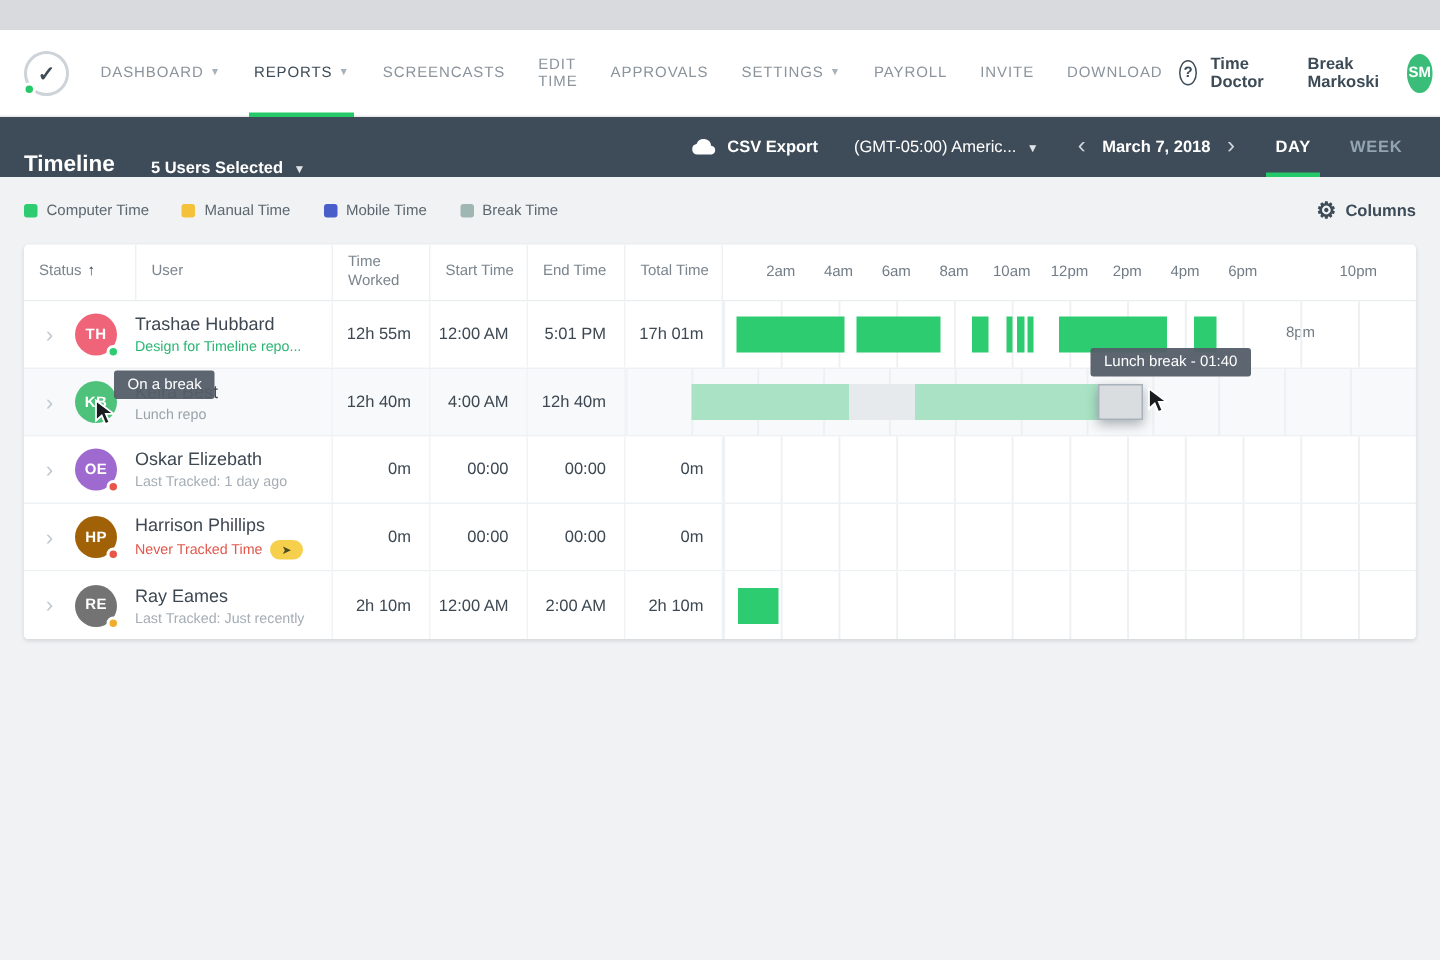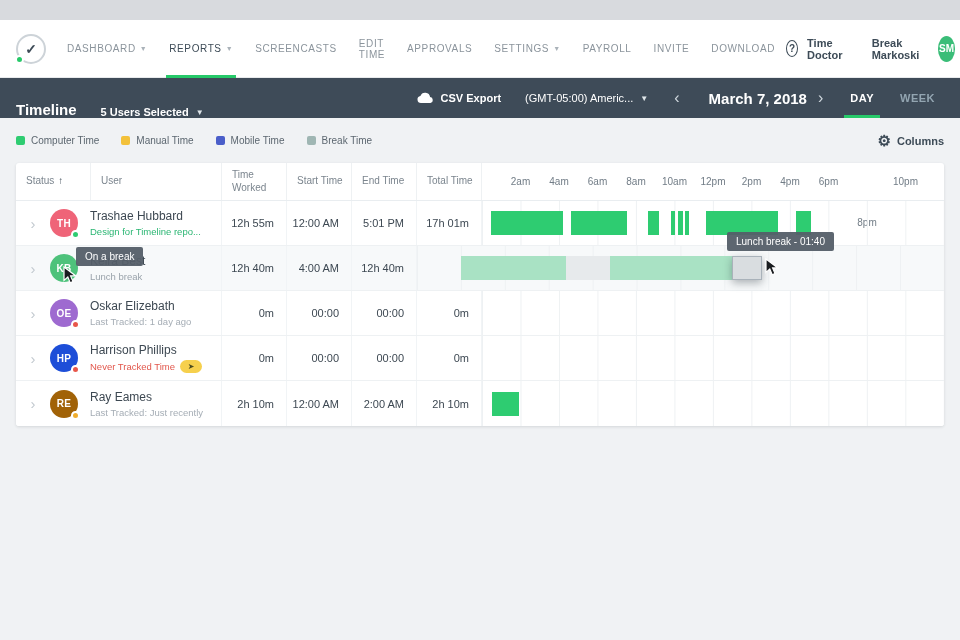--- a/index.html
+++ b/index.html
@@ -59,21 +59,21 @@
     align-items: flex-end; padding: 0 12px 0 16px; color: #fff;
   }
   .sub-title { font-size: 15px; font-weight: 700; margin-right: 24px; }
   .users-selected { font-size: 11px; display: flex; align-items: center; gap: 7px; cursor: pointer; font-weight: 600; }
   .wchev { font-size: 8px; color: #dfe5e9; }
   .sub-right { margin-left: auto; display: flex; align-items: center; height: 100%; }
   .csv { display: flex; align-items: center; gap: 7px; font-size: 11px; font-weight: 600; cursor: pointer; margin-right: 24px; }
   .tz { font-size: 11px; display: flex; align-items: center; gap: 7px; cursor: pointer; margin-right: 26px; }
   .date-nav { display: flex; align-items: center; gap: 11px; margin-right: 14px; }
   .chevron-btn { font-size: 16px; color: #cfd7dd; cursor: pointer; line-height: 1; }
-  .date-label { font-size: 15px; font-weight: 600; margin-left: 18px; }
+  .date-label { font-size: 11px; font-weight: 600; }
   .tabs { display: flex; height: 100%; }
   .tab {
     display: flex; align-items: center; padding: 0 13px; font-size: 11px; font-weight: 700;
     letter-spacing: .5px; color: #93a5b1; position: relative; cursor: pointer;
   }
   .tab.active { color: #fff; }
   .tab.active::after {
     content: ""; position: absolute; bottom: 0; left: 7px; right: 7px;
     height: 3px; background: var(--accent, #26c969);
   }
@@ -315,21 +315,21 @@
             <div class="bar computer" style="left:67.91666666666667%;width:3.333333333333336%"></div>
           </div>
         </div>
         <div class="trow hovered">
     <div class="cell c-chev">›</div>
     <div class="cell c-status">
       <div class="avatar" style="background:#4ec27b">KB</div>
     </div>
     <div class="cell c-user">
       <div class="uname">Keira Best</div>
-      <div class="usub" style="color:#9aa3ab">Lunch break</div>
+      <div class="usub" style="color:#9aa3ab">Lunch repo</div>
     </div>
     <div class="cell c-num">12h 40m</div>
     <div class="cell c-num">4:00 AM</div>
     <div class="cell c-num">12h 40m</div>
     <div class="cell c-timeline">
             <div class="bar break_light" style="left:8.333333333333332%;width:20%"></div>
             <div class="bar break_gray" style="left:28.333333333333332%;width:8.333333333333337%"></div>
             <div class="bar break_light" style="left:36.66666666666667%;width:23.124999999999996%"></div>
             <div class="bar highlight" style="left:59.791666666666664%;width:5.624999999999999%"></div>
           </div>
@@ -345,36 +345,36 @@
     </div>
     <div class="cell c-num">0m</div>
     <div class="cell c-num">00:00</div>
     <div class="cell c-num">00:00</div>
     <div class="cell c-num">0m</div>
     <div class="cell c-timeline"></div>
         </div>
         <div class="trow">
     <div class="cell c-chev">›</div>
     <div class="cell c-status">
-      <div class="avatar" style="background:#1d4ed8">HP<span class="dot" style="background:#e8564a"></span></div>
+      <div class="avatar" style="background:#a16207">HP<span class="dot" style="background:#e8564a"></span></div>
     </div>
     <div class="cell c-user">
       <div class="uname">Harrison Phillips</div>
       <div class="usub" style="color:#e2574c">Never Tracked Time <span class="send-pill">➤</span></div>
     </div>
     <div class="cell c-num">0m</div>
     <div class="cell c-num">00:00</div>
     <div class="cell c-num">00:00</div>
     <div class="cell c-num">0m</div>
     <div class="cell c-timeline"></div>
         </div>
         <div class="trow">
     <div class="cell c-chev">›</div>
     <div class="cell c-status">
-      <div class="avatar" style="background:#a16207">RE<span class="dot" style="background:#f0ad2d"></span></div>
+      <div class="avatar" style="background:#737373">RE<span class="dot" style="background:#f0ad2d"></span></div>
     </div>
     <div class="cell c-user">
       <div class="uname">Ray Eames</div>
       <div class="usub" style="color:#a5adb5">Last Tracked: Just recently</div>
     </div>
     <div class="cell c-num">2h 10m</div>
     <div class="cell c-num">12:00 AM</div>
     <div class="cell c-num">2:00 AM</div>
     <div class="cell c-num">2h 10m</div>
     <div class="cell c-timeline">

